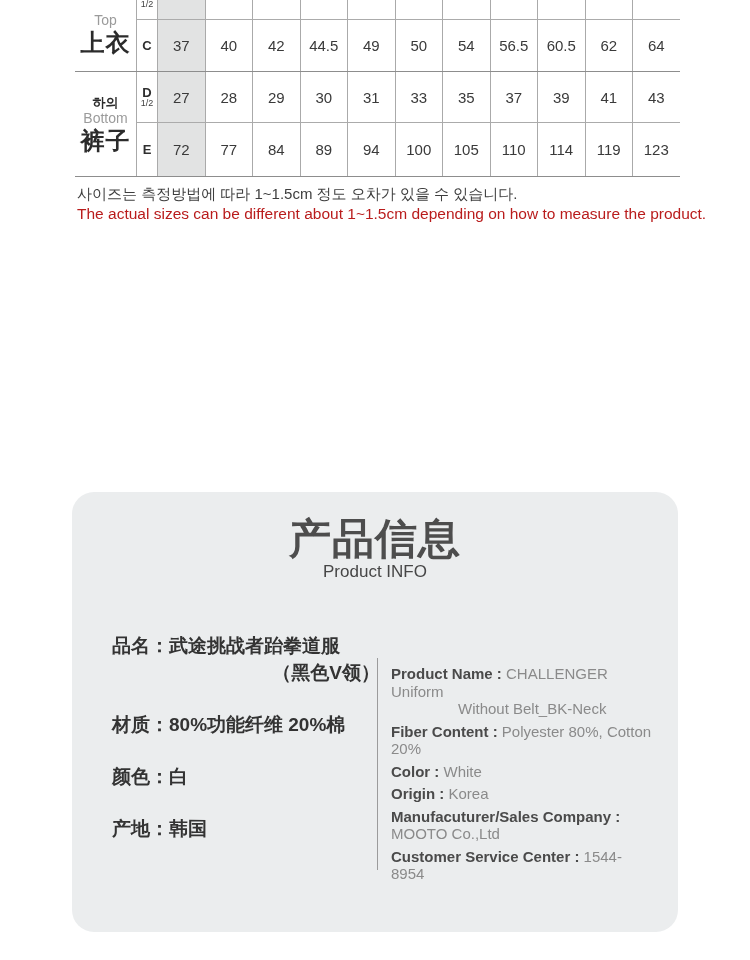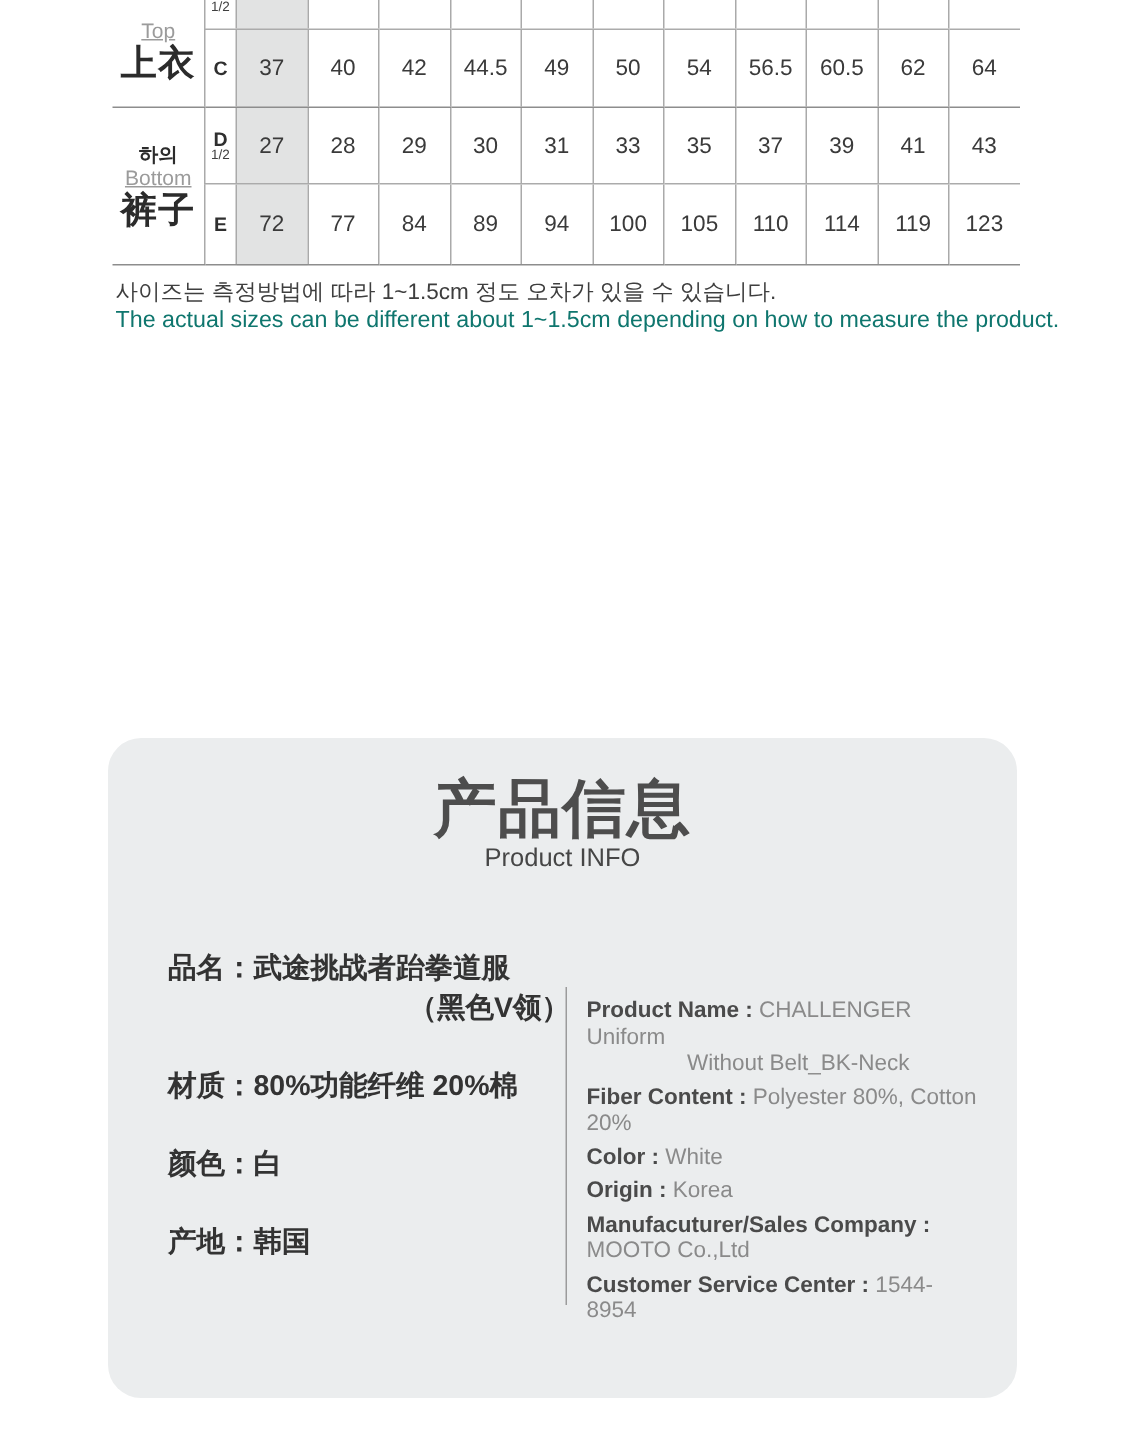--- a/index.html
+++ b/index.html
@@ -18,27 +18,27 @@
   tr.rC td.ltr, tr.rC td.val{border-bottom:1px solid #8d8d8d;height:51px;}
   tr.rD td.ltr, tr.rD td.val{border-bottom:1px solid #ababab;height:50px;}
   tr.rE td.ltr, tr.rE td.val{border-bottom:1px solid #8d8d8d;height:53px;}
   td.lab-top{border-bottom:1px solid #8d8d8d;vertical-align:top;}
   td.lab-bot{border-bottom:1px solid #8d8d8d;}
   .sub{display:block;font-size:9px;font-weight:normal;color:#3f3f3f;line-height:9px;}
   tr.rB td.ltr{vertical-align:top;}
   tr.rB .sub{margin-top:0;}
   td.ltr .ltr-stack{line-height:13px;}
   .grp-top{margin-top:-3px;}
-  .grp-en{font-size:14px;color:#9b9b9b;line-height:17px;text-decoration:underline;}
+  .grp-en{font-size:14px;color:#9b9b9b;line-height:17px;}
   .grp-zh{font-size:24px;font-weight:bold;color:#2b2b2b;line-height:27px;letter-spacing:1px;}
   .grp-ko{font-size:13px;font-weight:bold;color:#2b2b2b;line-height:15px;}
 
   
   #note-ko{position:absolute;left:77px;top:185px;font-size:15px;color:#3e3e3e;}
-  #note-en{position:absolute;left:77px;top:205px;font-size:15.5px;color:#0f766e;}
+  #note-en{position:absolute;left:77px;top:205px;font-size:15.5px;color:#b91c1c;}
 
   
   #card{position:absolute;left:72px;top:492px;width:606px;height:440px;background:#ebedee;border-radius:22px;}
   #card-title{position:absolute;left:0;top:28px;width:606px;text-align:center;}
   #card-title .t-zh{font-size:42px;font-weight:bold;color:#4d4d4d;letter-spacing:1px;line-height:38px;}
   #card-title .t-en{font-size:17px;color:#464646;line-height:22px;margin-top:3px;}
 
   #left-col{position:absolute;left:40px;top:140px;width:268px;}
   .zh-item{font-size:19px;font-weight:bold;color:#333333;line-height:27px;margin-bottom:25px;}
   .zh-line2{text-indent:-8px;text-align:right;}

